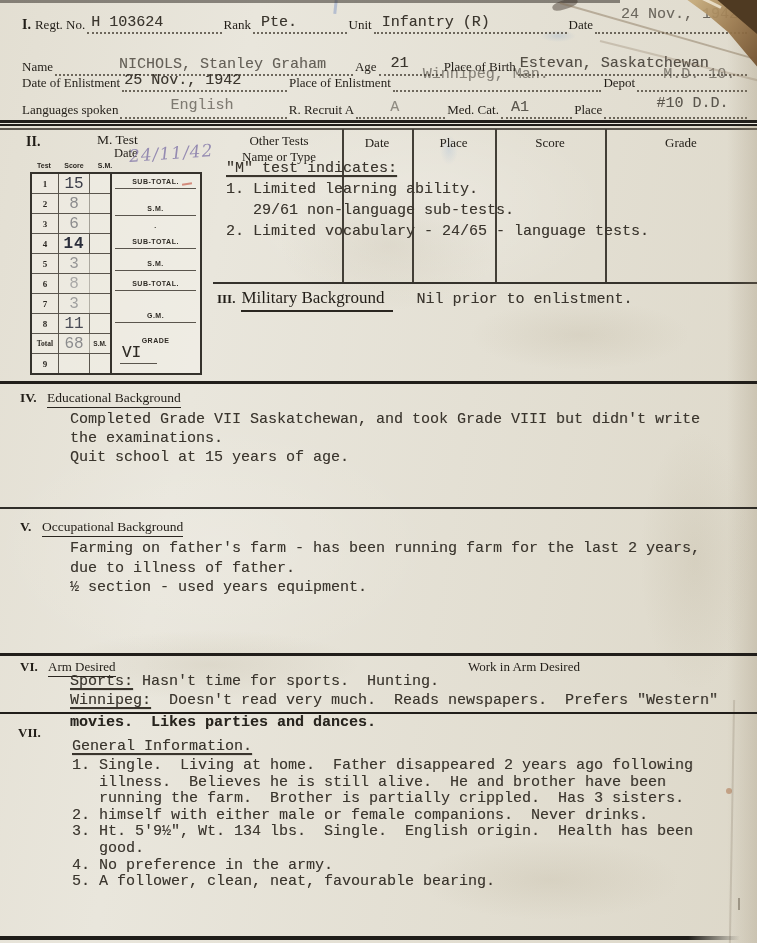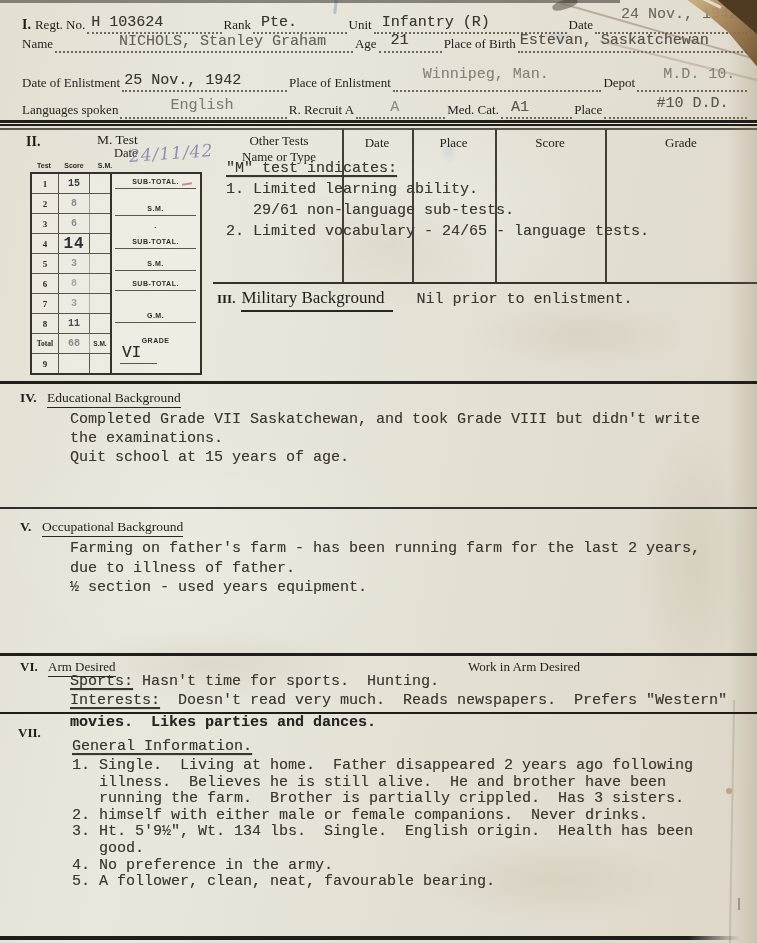--- a/index.html
+++ b/index.html
@@ -28,21 +28,21 @@
   .vline{position:absolute;top:2px;width:1.5px;height:153px;background:#433f37;}
   .colhead{position:absolute;top:8px;text-align:center;font-size:13px;color:#25211b;}
   .mtable{position:absolute;left:30px;top:45px;width:172px;height:203px;border:2px solid #35322c;
           background:rgba(246,244,237,.45);box-sizing:border-box;}
   .mgrid{position:absolute;left:0;top:0;bottom:0;width:78px;display:flex;flex-direction:column;}
   .mrow{flex:1;display:flex;border-bottom:1px solid rgba(64,59,50,.85);}
   .mrow:last-child{border-bottom:none;}
   .mc{display:flex;align-items:center;justify-content:center;box-sizing:border-box;}
   .mc.t{width:27px;border-right:1px solid rgba(64,59,50,.85);font:bold 9px "Liberation Serif",serif;color:#2c2822;}
   .mc.s{width:31px;border-right:1px solid rgba(64,59,50,.85);font-family:"Liberation Mono","DejaVu Sans Mono",monospace;
-        font-size:10px;color:#2b2e3b;font-weight:bold;}
+        font-size:16px;color:#2b2e3b;}
   .mc.m{flex:1;font:bold 6.5px "Liberation Sans",sans-serif;color:#2f2b25;}
   .mrow:nth-child(1) .s{opacity:.92}
   .mrow:nth-child(2) .s{opacity:.5}
   .mrow:nth-child(3) .s{opacity:.5}
   .mrow:nth-child(4) .s{opacity:1;font-weight:bold;font-size:16px;letter-spacing:1px;}
   .mrow:nth-child(5) .s{opacity:.45}
   .mrow:nth-child(6) .s{opacity:.35}
   .mrow:nth-child(7) .s{opacity:.4}
   .mrow:nth-child(8) .s{opacity:.85}
   .mrow:nth-child(9) .s{opacity:.5}
@@ -79,21 +79,21 @@
     <span class="pr">Unit</span>
     <span class="dots" style="flex:1.65">
         <span class="tw vv r2" style="margin-left:8px">Infantry (R)</span>
       </span>
     <span class="pr">Date</span>
     <span class="dots" style="flex:1.3">
         <span class="tw vv r10 f70" style="margin-left:26px">24 Nov., 1942</span>
       </span>
   </div>
 
-  <div class="formrow" style="top:29px">
+  <div class="formrow" style="top:52px">
     <span class="pr">Name</span>
     <span class="dots" style="flex:2.6">
         <span class="tw vv r2 f75" style="margin-left:64px">NICHOLS, Stanley Graham</span>
       </span>
     <span class="pr">Age</span>
     <span class="dots" style="flex:.55">
         <span class="tw vv r3" style="margin-left:12px">21</span>
       </span>
     <span class="pr">Place of Birth</span>
     <span class="dots" style="flex:2.0">
@@ -271,21 +271,21 @@
   <div class="divider" style="top:653px;height:2.5px"></div>
 
   <div class="abs" style="left:0;top:657px;right:0;z-index:2">
     <span class="pr rom abs" style="left:20px;top:2px;font-size:13px">VI.</span>
     <span class="pr pru abs" style="left:48px;top:2px">Arm Desired</span>
     <span class="pr abs" style="left:468px;top:2px">Work in Arm Desired</span>
     <div class="abs" style="left:70px;top:14px">
       <span class="tw u">Sports:</span><span class="tw"> Hasn't time for sports.  Hunting.</span>
     </div>
     <div class="abs" style="left:70px;top:33px">
-      <span class="tw u">Interests:</span><span class="tw">  Doesn't read very much.  Reads newspapers.  Prefers "Western"</span>
+      <span class="tw u">Winnipeg:</span><span class="tw">  Doesn't read very much.  Reads newspapers.  Prefers "Western"</span>
     </div>
     <div class="abs" style="left:70px;top:55px;z-index:5">
       <span class="tw" style="font-weight:bold;color:#27241e">movies.  Likes parties and dances.</span>
     </div>
   </div>
 
   <div class="divider" style="top:712px;height:2px"></div>
 
   <div class="abs" style="left:0;top:722px;right:0;z-index:2">
     <span class="pr rom abs" style="left:18px;top:3px;font-size:13px">VII.</span>

